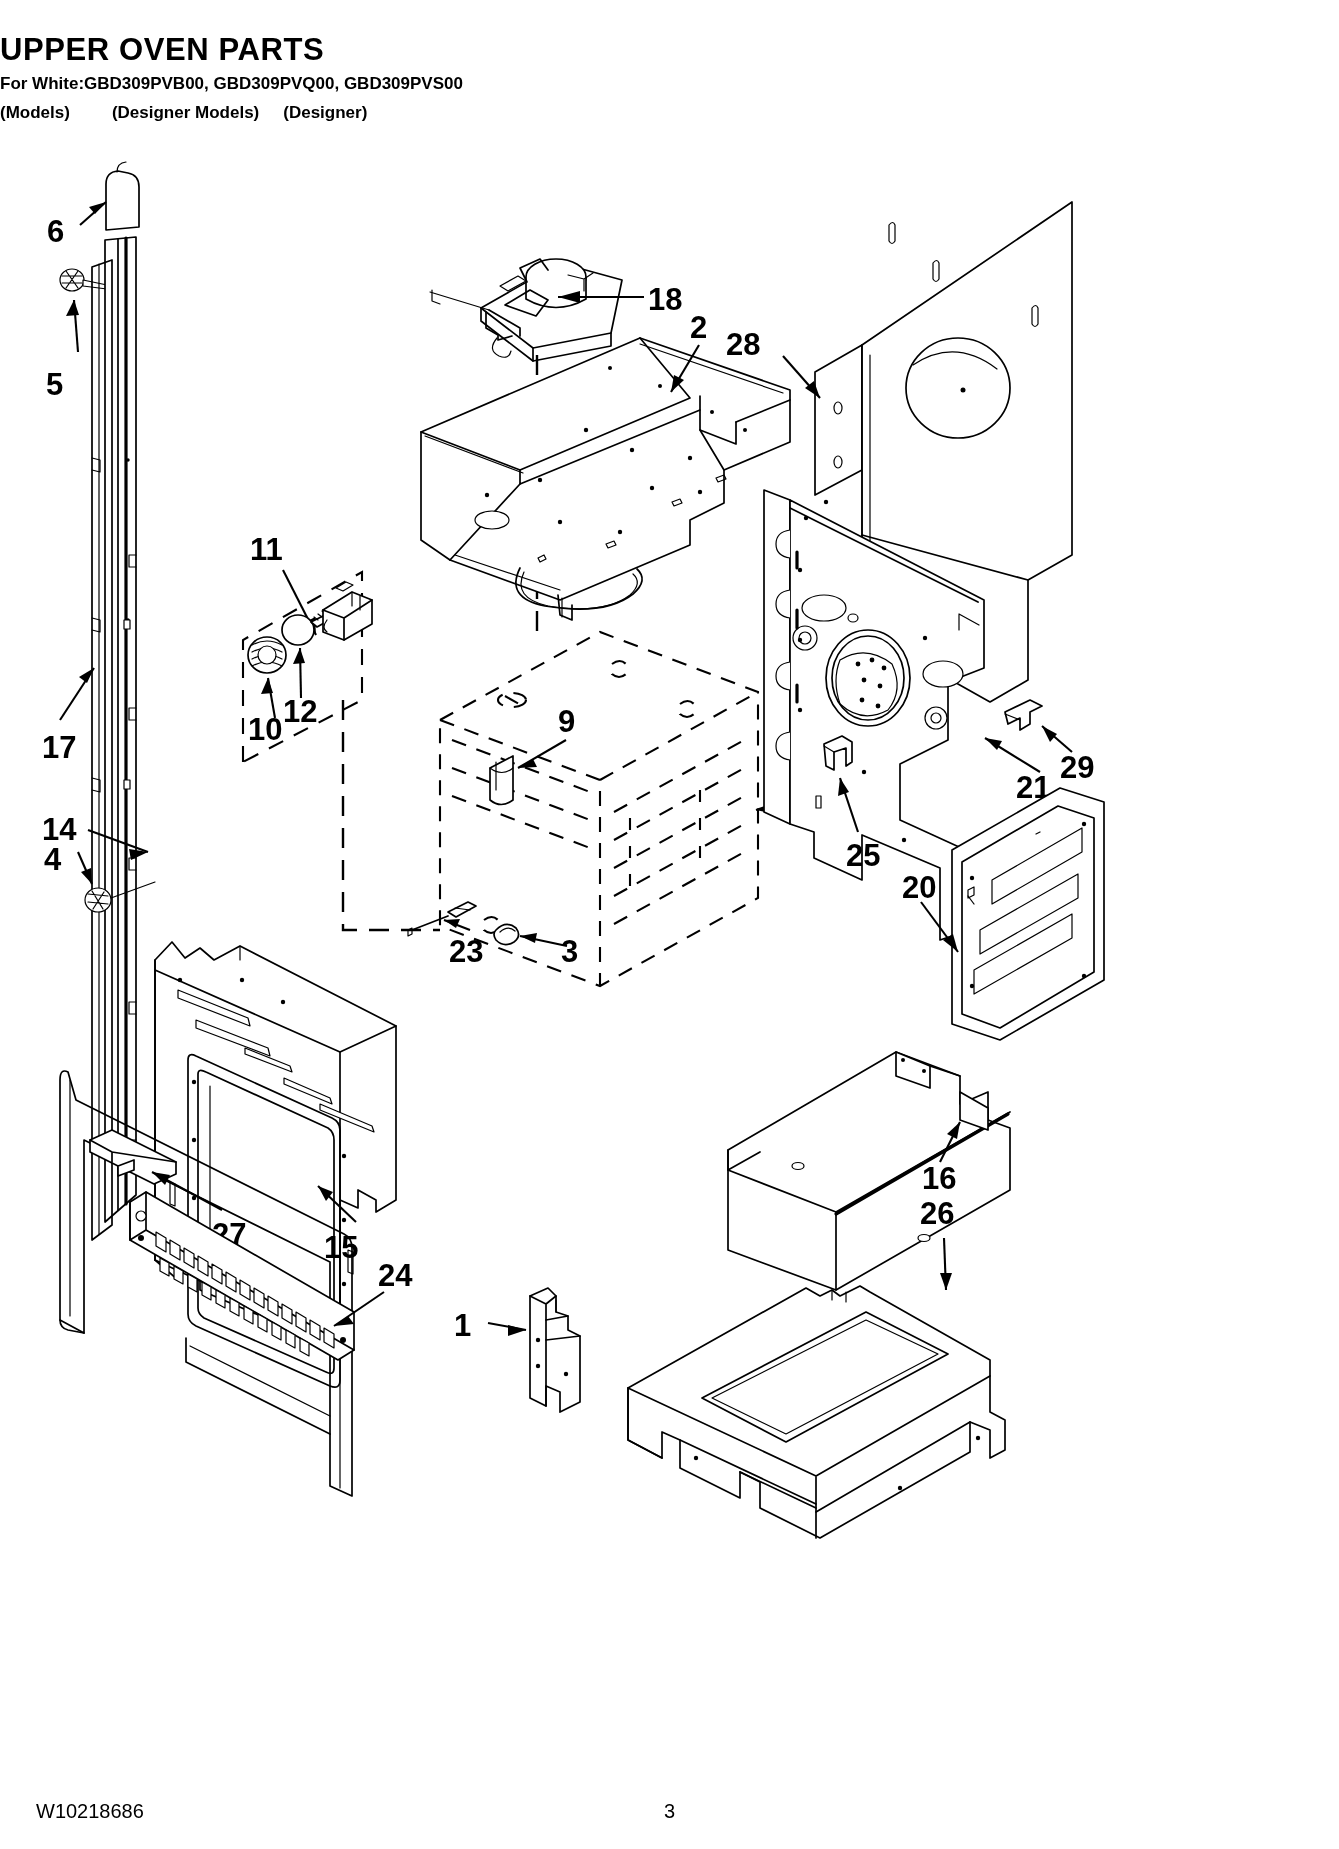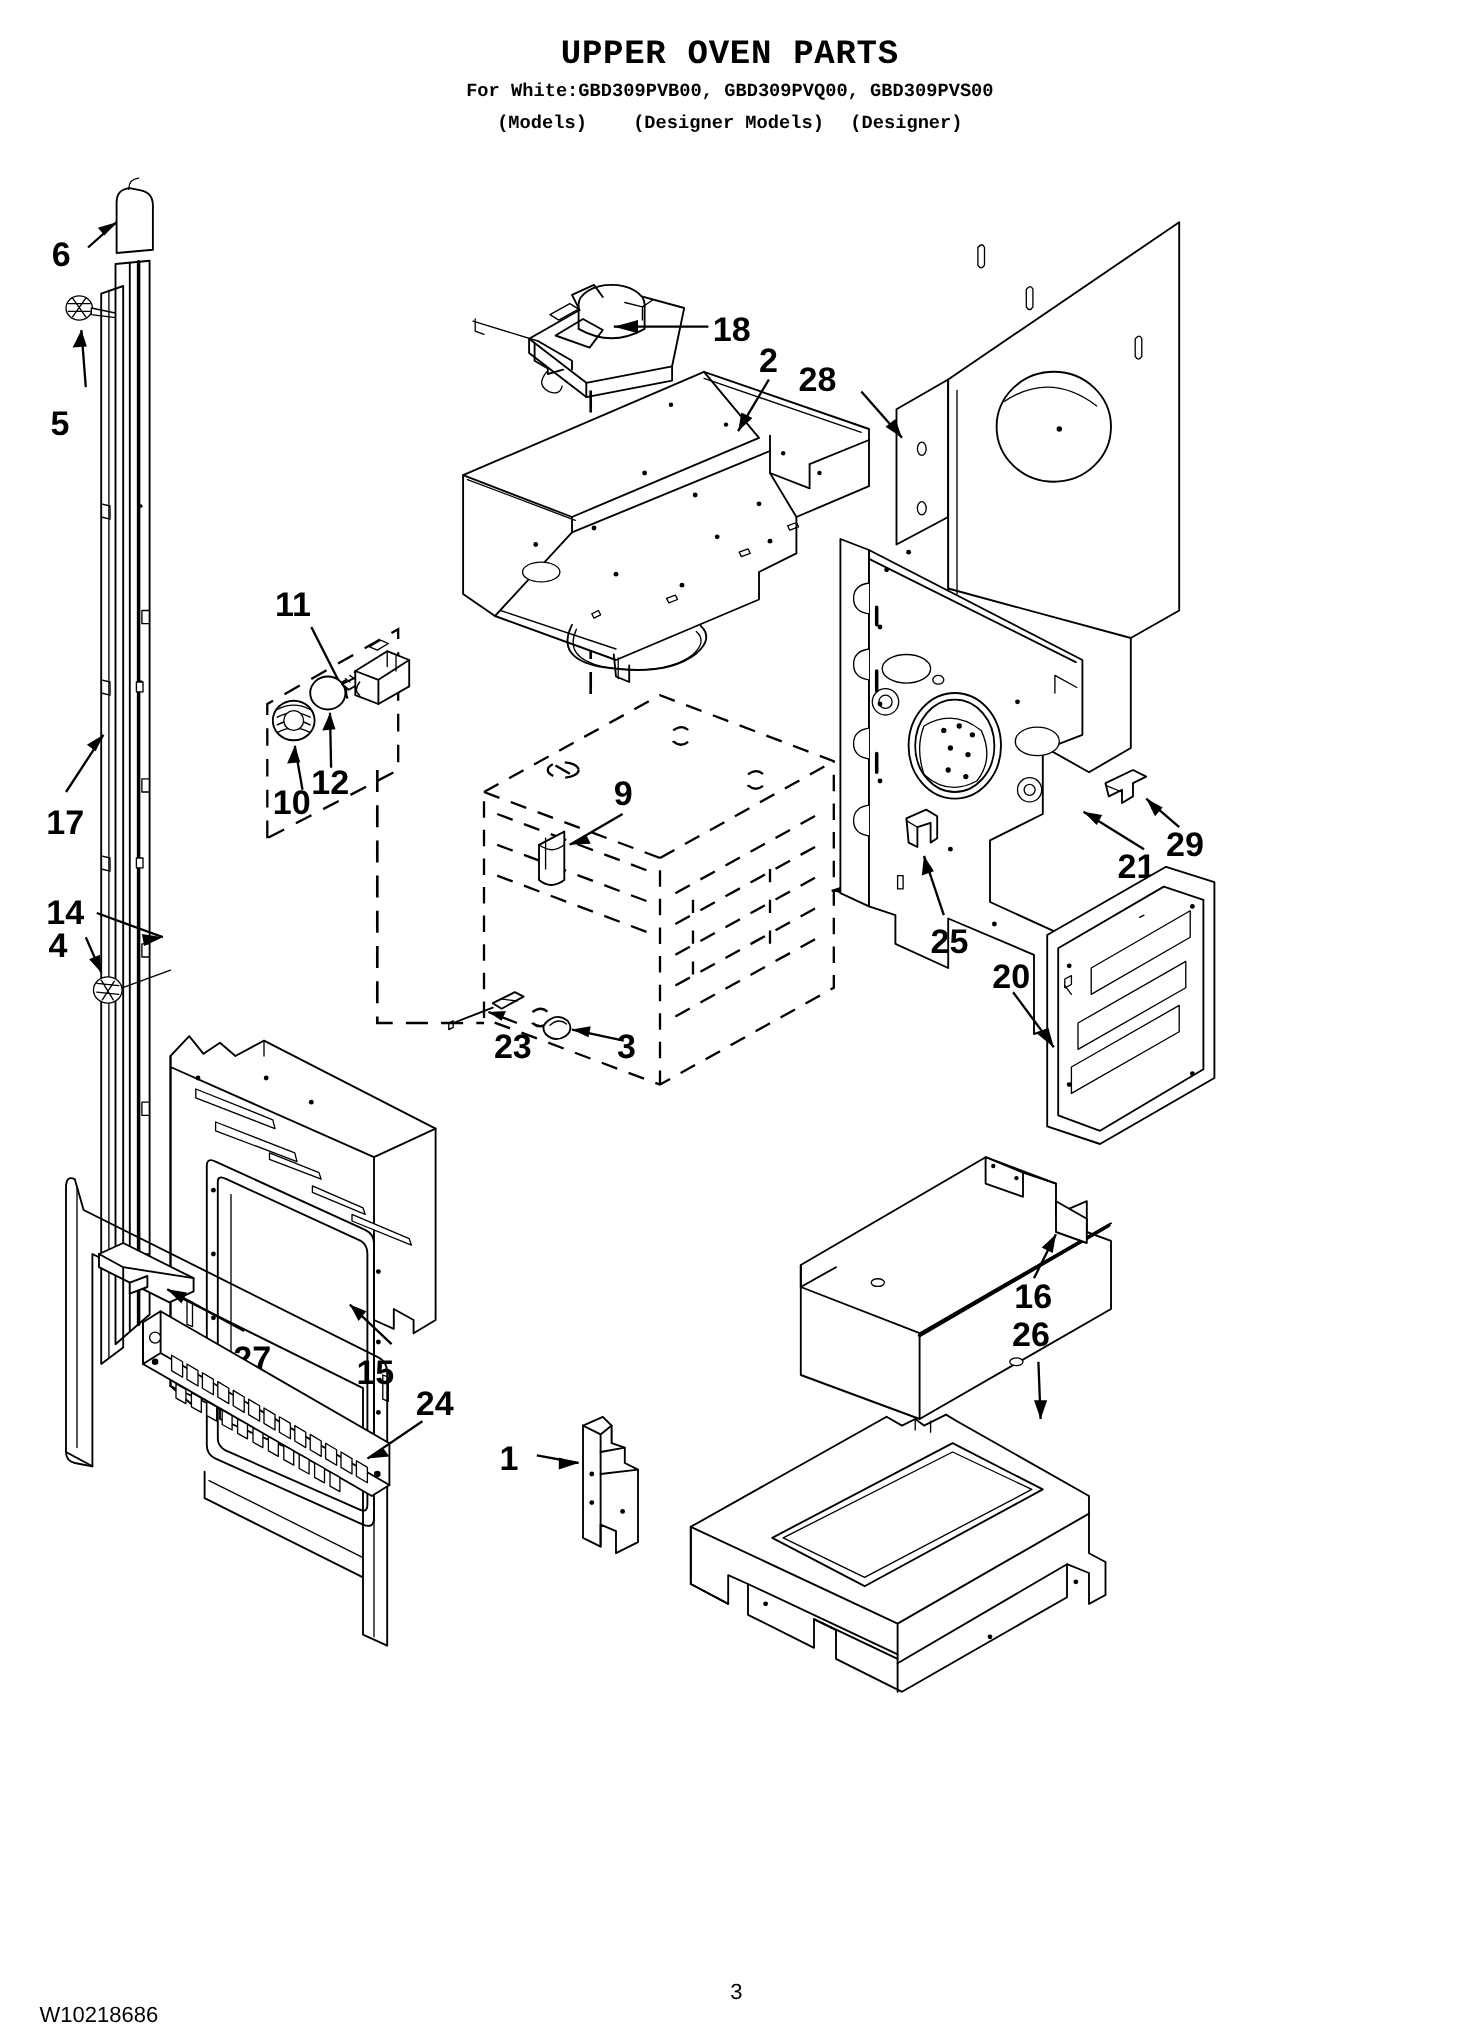--- a/index.html
+++ b/index.html
@@ -1,26 +1,26 @@
 <!DOCTYPE html>
 <html><head>
 <meta charset="utf-8">
 <style>
   html,body{margin:0;padding:0;background:#ffffff;}
   body{width:1339px;height:1849px;position:relative;overflow:hidden;
        font-family:"Liberation Sans",sans-serif;color:#000;}
   #sheet{position:absolute;inset:0;}
-  .hdr{position:absolute;left:0;right:12px;text-align:center;font-family:Liberation Mono, monospace;}
+  .hdr{position:absolute;left:0;right:12px;}
   #title{top:32px;font-size:31px;font-weight:bold;letter-spacing:.6px;}
   #models{top:74px;font-size:17px;font-weight:bold;}
   #colors{top:103px;font-size:17px;font-weight:bold;}
   #colors .gap1{display:inline-block;width:42px;}
   #colors .gap2{display:inline-block;width:24px;}
   #artwork{position:absolute;left:0;top:140px;width:1339px;height:1620px;}
-  #footer-left{position:absolute;left:36px;top:1800px;font-size:20px;margin-top:21px;}
+  #footer-left{position:absolute;left:36px;top:1800px;font-size:20px;}
   #footer-page{position:absolute;left:0;right:0;top:1800px;text-align:center;font-size:20px;}
   svg{display:block;}
   .ln{fill:none;stroke:#000;stroke-width:1.7;stroke-linejoin:round;stroke-linecap:round;}
   .ln-t{fill:none;stroke:#000;stroke-width:1.2;stroke-linejoin:round;stroke-linecap:round;}
   .ln-h{fill:none;stroke:#000;stroke-width:3.2;stroke-linejoin:round;stroke-linecap:round;}
   .fillw{fill:#fff;stroke:#000;stroke-width:1.7;stroke-linejoin:round;}
   .fillw-t{fill:#fff;stroke:#000;stroke-width:1.2;stroke-linejoin:round;}
   .blk{fill:#000;stroke:none;}
   .dash{fill:none;stroke:#000;stroke-width:2.1;stroke-dasharray:15 11;}
   .dashbox{fill:none;stroke:#000;stroke-width:2.1;stroke-dasharray:16 12;}

